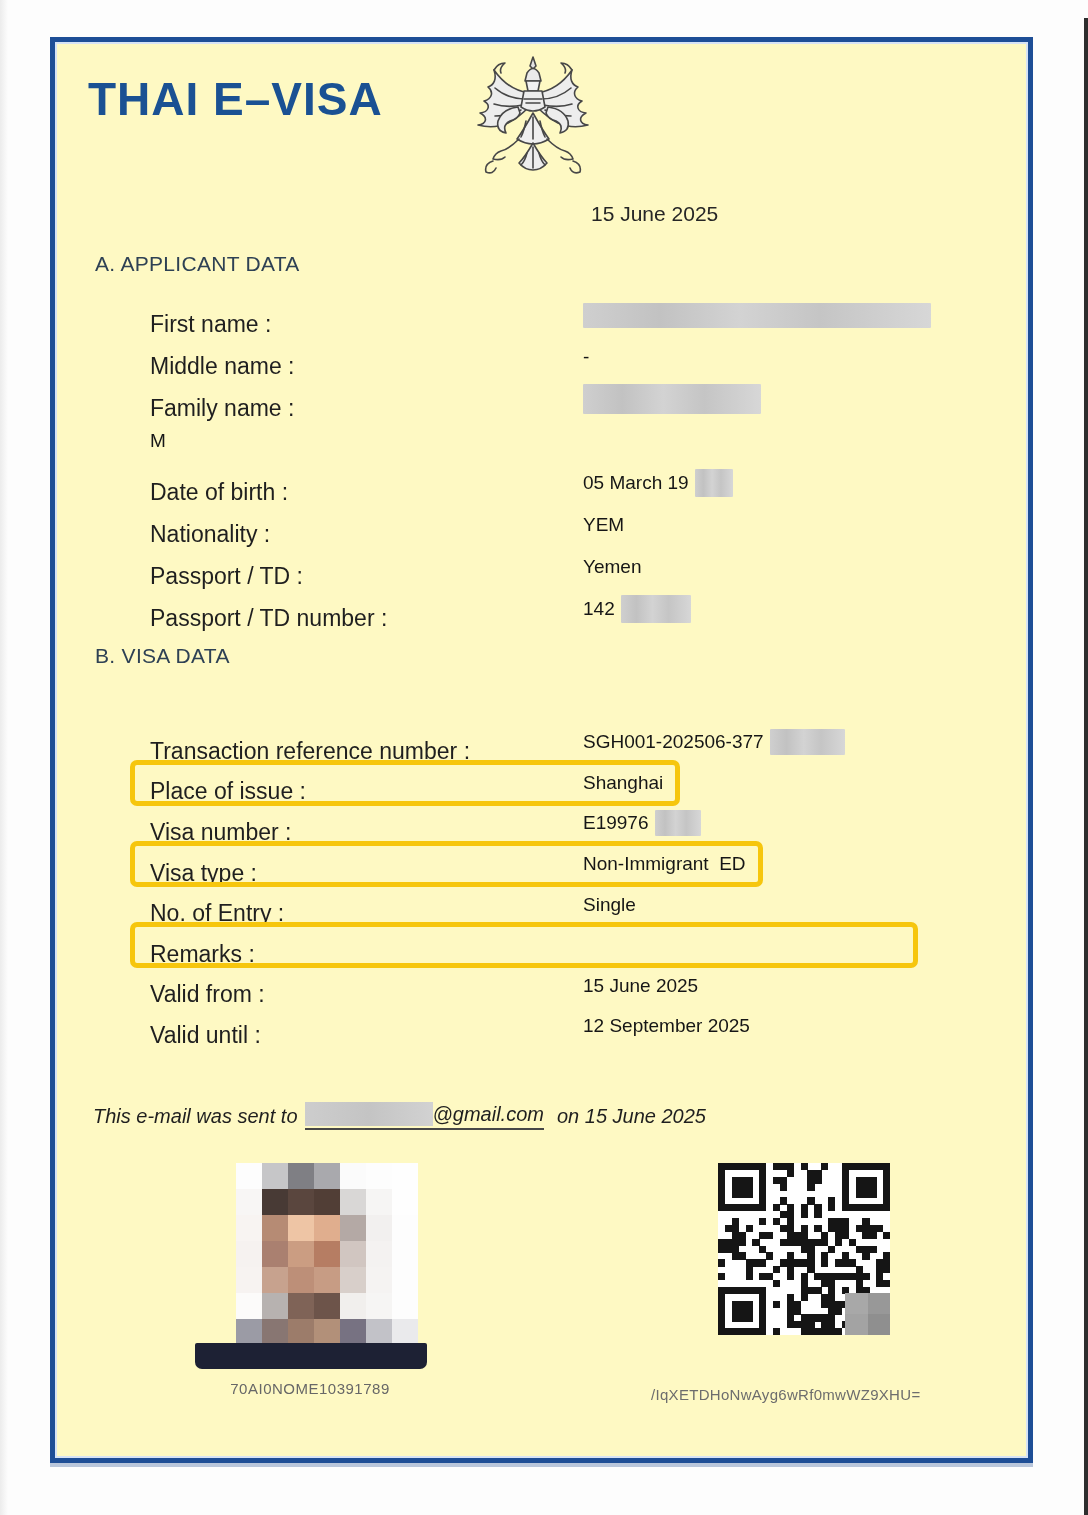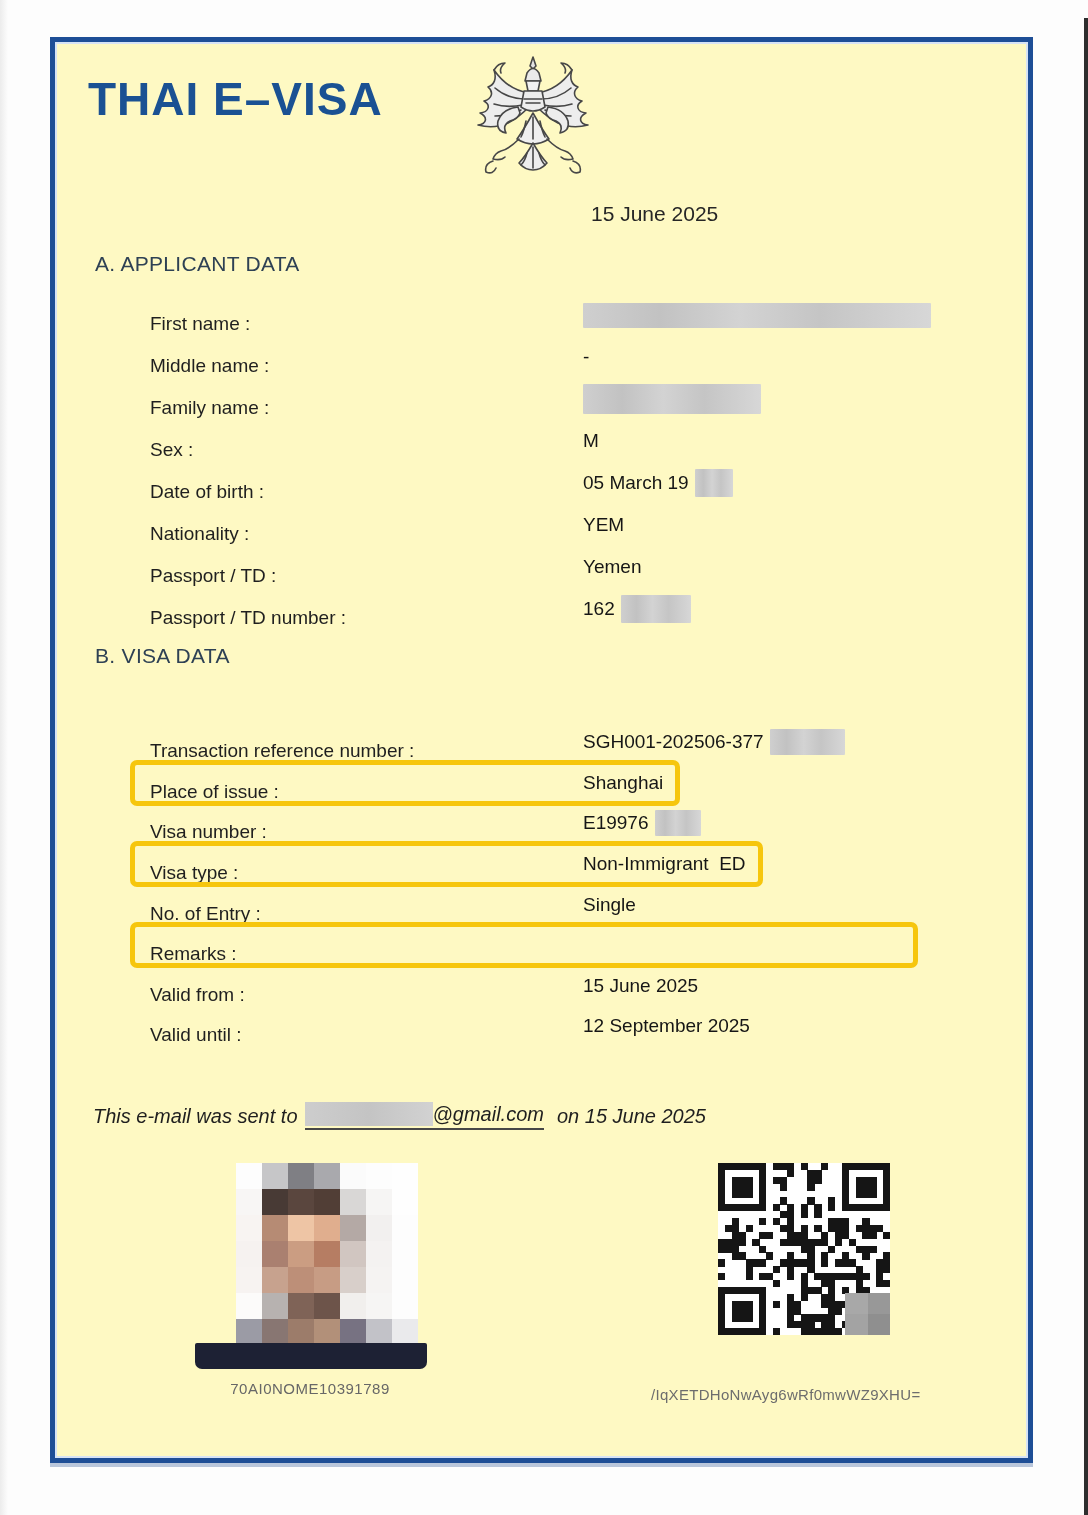--- a/index.html
+++ b/index.html
@@ -15,21 +15,21 @@
   .garuda{position:absolute;left:408px;top:12px;width:140px;height:148px;}
   .date-top{position:absolute;left:536px;top:160px;font-size:21px;color:#262626;}
   .sec-head{position:absolute;left:40px;font-size:21px;color:#2e4154;letter-spacing:.3px;}
   .sec-a{top:210px;}
   .sec-b{top:602px;}
   .rows{position:absolute;left:95px;right:30px;}
   #applicant-rows{top:252px;}
   #visa-rows{top:680px;}
   .row{position:relative;display:flex;align-items:center;height:42px;}
   #visa-rows .row{height:40.6px;}
-  .lab{width:433px;flex:none;font-size:19px;color:#1f1f1f;margin-top:18px;}
+  .lab{width:433px;flex:none;font-size:23px;color:#1f1f1f;margin-top:18px;}
   .val{display:flex;align-items:center;font-size:19px;color:#161616;white-space:pre;}
   .redact{display:inline-block;height:26px;border-radius:1px;
     background:linear-gradient(90deg,#cfcfcf,#c2c2c2 22%,#d3d3d3 45%,#c5c5c5 68%,#d7d7d7);}
   .val .redact{margin-left:6px;}
   .val .redact.lead{margin-left:0;}
   .hlbox{position:absolute;left:-20px;top:-3px;height:46px;border:5px solid #f6c60d;
     border-radius:7px;box-sizing:border-box;pointer-events:none;}
   .email-line{position:absolute;left:38px;top:1060px;font-size:20px;font-style:italic;
     color:#1f1f1f;display:flex;align-items:center;}
   .email-ul{display:inline-flex;align-items:center;border-bottom:2px solid #474747;
@@ -96,38 +96,37 @@
       </div>
       <div class="row">
         <span class="lab">Middle name :</span>
         <span class="val"><span>-</span></span>
       </div>
       <div class="row">
         <span class="lab">Family name :</span>
         <span class="val"><span class="redact lead" style="width: 178px; height: 30px;"></span></span>
       </div>
       <div class="row">
-        <span class="lab">Sex :</span>
         <span class="val"><span>M</span></span>
       </div>
       <div class="row">
         <span class="lab">Date of birth :</span>
         <span class="val"><span>05 March 19</span><span class="redact" style="width: 38px; height: 28px;"></span></span>
       </div>
       <div class="row">
         <span class="lab">Nationality :</span>
         <span class="val"><span>YEM</span></span>
       </div>
       <div class="row">
         <span class="lab">Passport / TD :</span>
         <span class="val"><span>Yemen</span></span>
       </div>
       <div class="row">
         <span class="lab">Passport / TD number :</span>
-        <span class="val"><span>162</span><span class="redact" style="width: 70px; height: 28px;"></span></span>
+        <span class="val"><span>142</span><span class="redact" style="width: 70px; height: 28px;"></span></span>
       </div>
     </div>
 
   <div class="sec-head sec-b">B. VISA DATA</div>
   <div class="rows" id="visa-rows">
       <div class="row">
         <span class="lab">Transaction reference number :</span>
         <span class="val"><span>SGH001-202506-377</span><span class="redact" style="width: 75px; height: 26px;"></span></span>
       </div>
       <div class="row">

